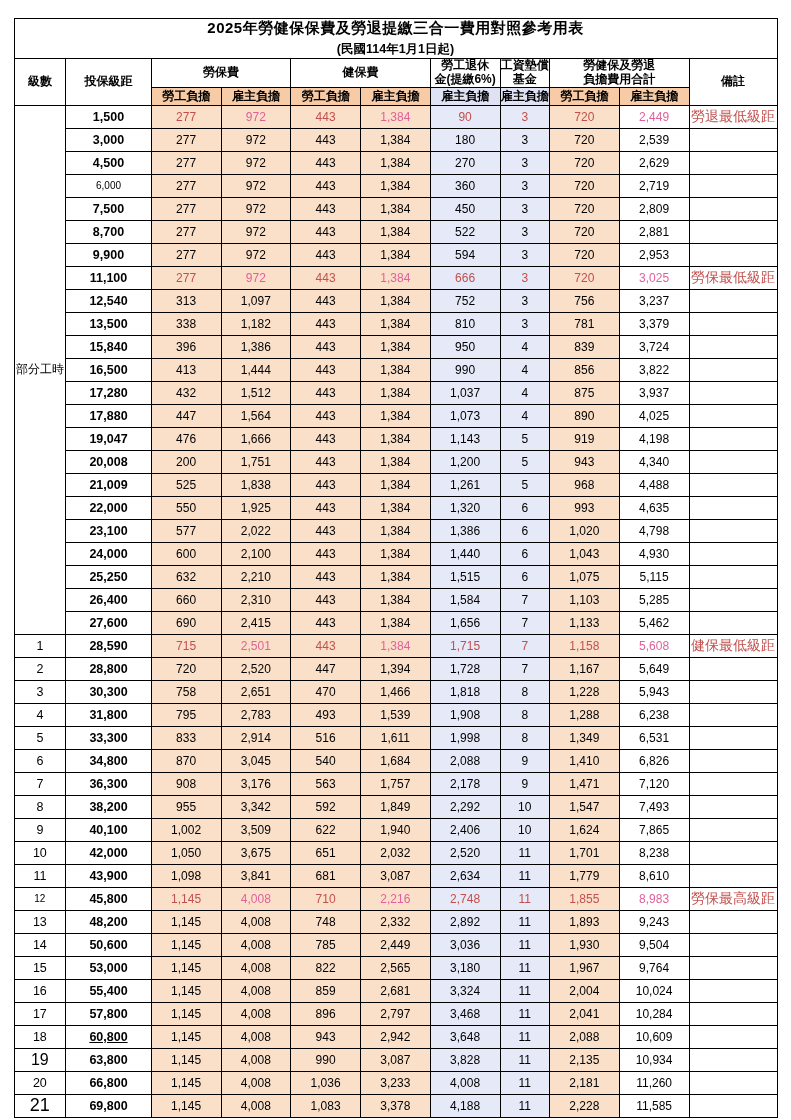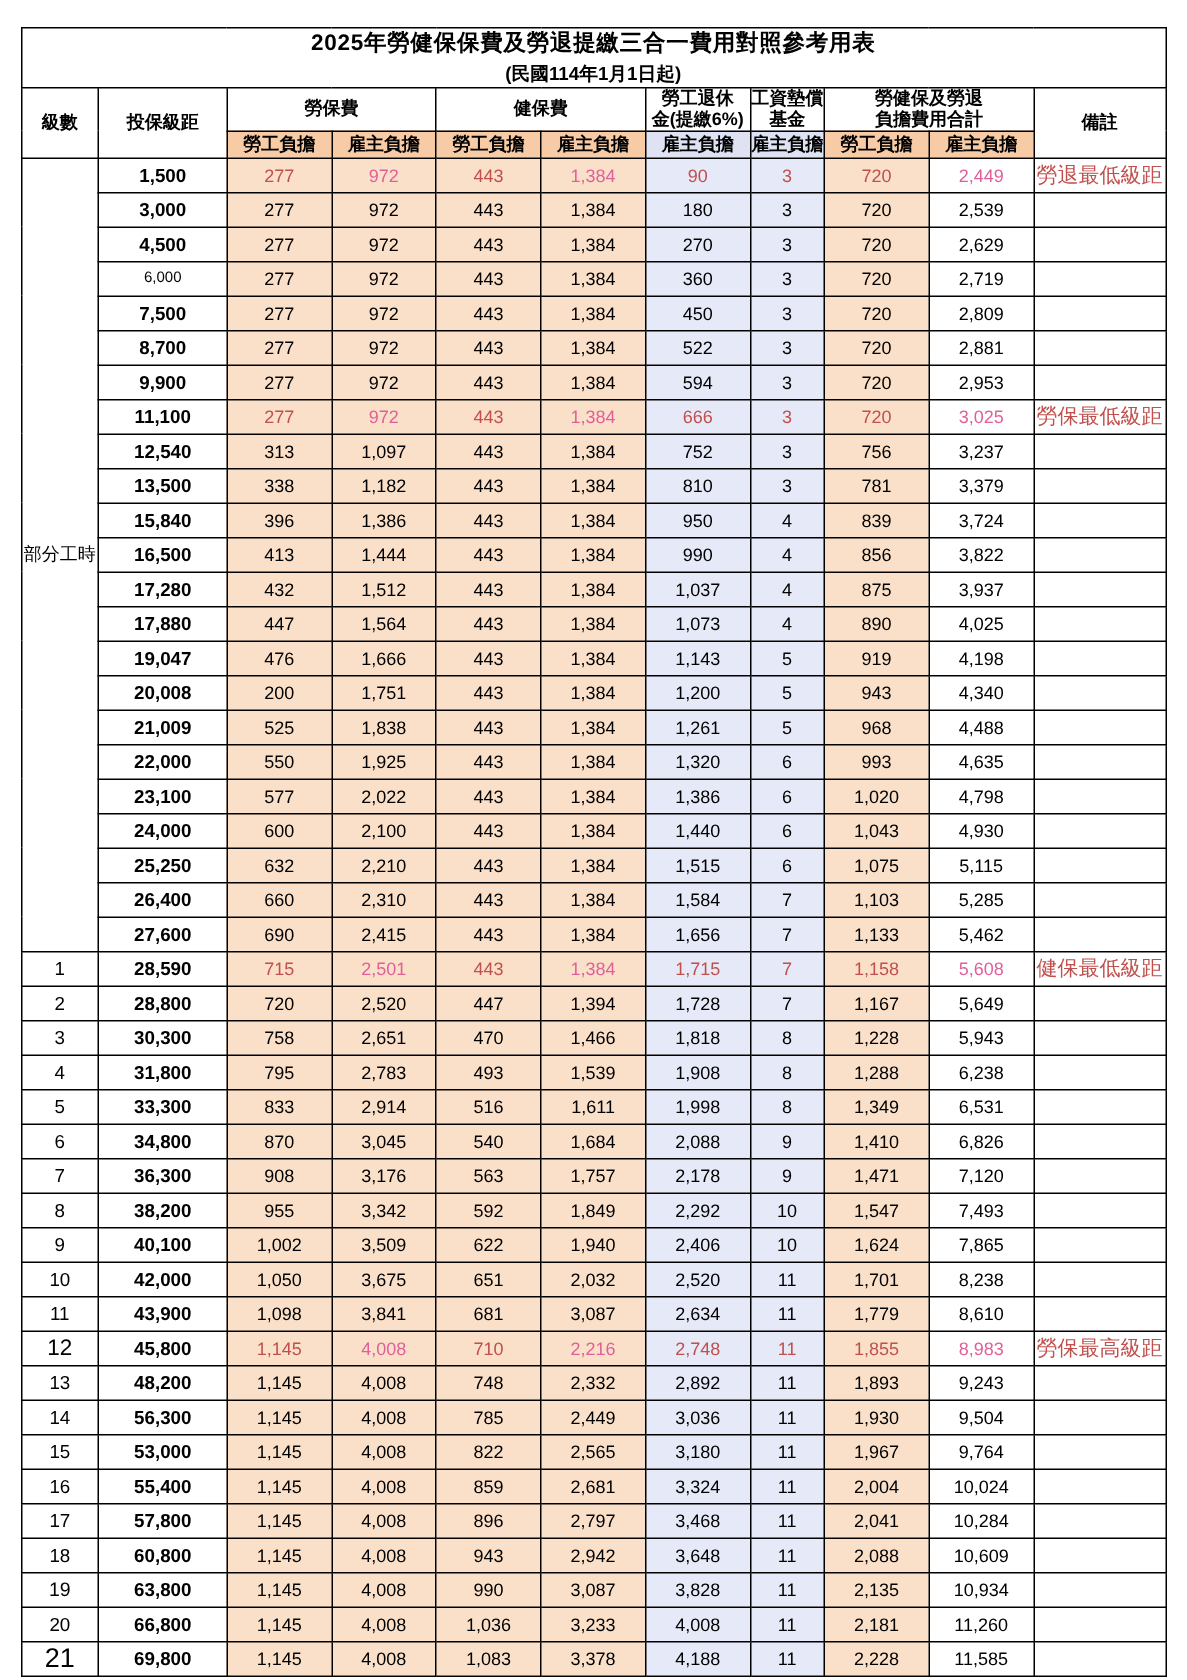--- a/index.html
+++ b/index.html
@@ -498,21 +498,21 @@
           <td class="orange-c">3,841</td>
           <td class="orange-c">681</td>
           <td class="orange-c">3,087</td>
           <td class="blue-c">2,634</td>
           <td class="blue-c">11</td>
           <td class="orange-c">1,779</td>
           <td class="">8,610</td>
           <td></td>
         </tr>
         <tr class="rowh">
-          <td style="font-size: 15px;">12</td>
+          <td style="font-size: 10px;">12</td>
           <td class="grade " style="font-weight: bold; font-size: 12.5px;">45,800</td>
           <td class="orange-c red-text">1,145</td>
           <td class="orange-c pink-text">4,008</td>
           <td class="orange-c red-text">710</td>
           <td class="orange-c pink-text">2,216</td>
           <td class="blue-c red-text">2,748</td>
           <td class="blue-c red-text">11</td>
           <td class="orange-c red-text">1,855</td>
           <td class=" pink-text">8,983</td>
           <td><span class="note">勞保最高級距</span></td>
@@ -525,21 +525,21 @@
           <td class="orange-c">748</td>
           <td class="orange-c">2,332</td>
           <td class="blue-c">2,892</td>
           <td class="blue-c">11</td>
           <td class="orange-c">1,893</td>
           <td class="">9,243</td>
           <td></td>
         </tr>
         <tr class="rowh">
           <td style="font-size: 12.5px;">14</td>
-          <td class="grade" style="font-weight: bold; font-size: 12.5px;">56,300</td>
+          <td class="grade" style="font-weight: bold; font-size: 12.5px;">50,600</td>
           <td class="orange-c">1,145</td>
           <td class="orange-c">4,008</td>
           <td class="orange-c">785</td>
           <td class="orange-c">2,449</td>
           <td class="blue-c">3,036</td>
           <td class="blue-c">11</td>
           <td class="orange-c">1,930</td>
           <td class="">9,504</td>
           <td></td>
         </tr>
@@ -577,33 +577,33 @@
           <td class="orange-c">896</td>
           <td class="orange-c">2,797</td>
           <td class="blue-c">3,468</td>
           <td class="blue-c">11</td>
           <td class="orange-c">2,041</td>
           <td class="">10,284</td>
           <td></td>
         </tr>
         <tr class="rowh">
           <td style="font-size: 12.5px;">18</td>
-          <td class="grade" style="font-weight: bold; font-size: 12.5px;">60,800</td>
+          <td class="grade" style="font-weight: bold; font-size: 12.5px; text-decoration: underline;">60,800</td>
           <td class="orange-c">1,145</td>
           <td class="orange-c">4,008</td>
           <td class="orange-c">943</td>
           <td class="orange-c">2,942</td>
           <td class="blue-c">3,648</td>
           <td class="blue-c">11</td>
           <td class="orange-c">2,088</td>
           <td class="">10,609</td>
           <td></td>
         </tr>
         <tr class="rowh">
-          <td style="font-size: 13px;">19</td>
+          <td style="font-size: 16px;">19</td>
           <td class="grade" style="font-weight: bold; font-size: 12.5px;">63,800</td>
           <td class="orange-c">1,145</td>
           <td class="orange-c">4,008</td>
           <td class="orange-c">990</td>
           <td class="orange-c">3,087</td>
           <td class="blue-c">3,828</td>
           <td class="blue-c">11</td>
           <td class="orange-c">2,135</td>
           <td class="">10,934</td>
           <td></td>

